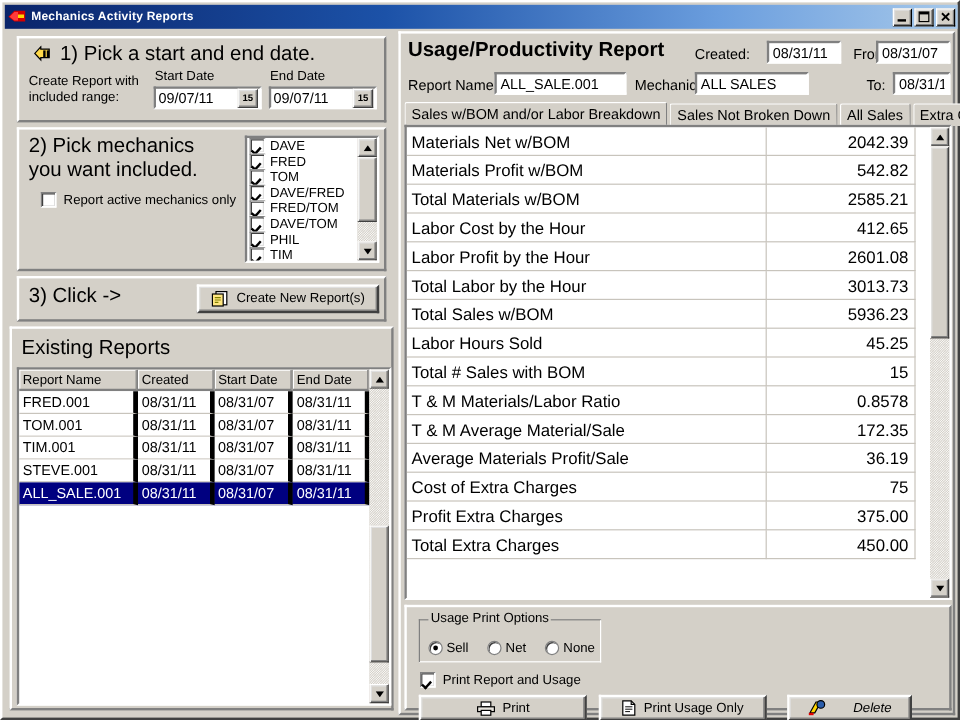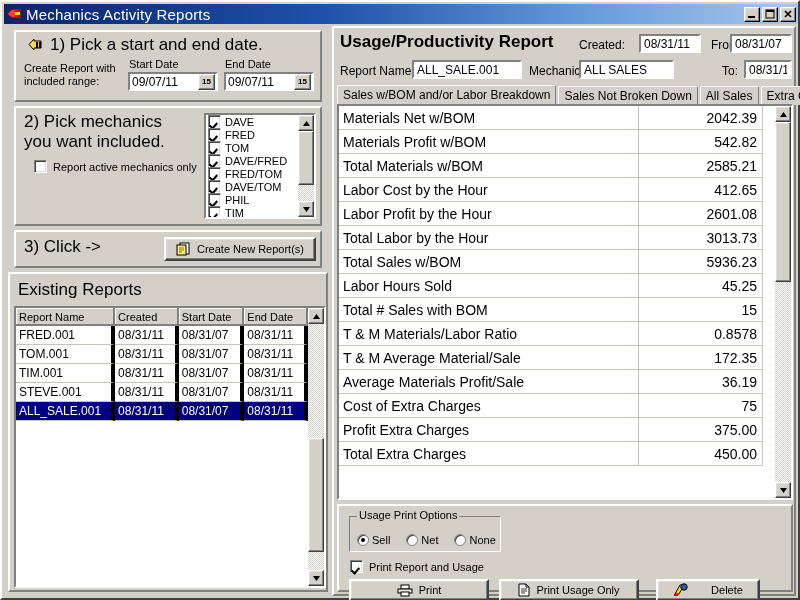--- a/index.html
+++ b/index.html
@@ -23,21 +23,21 @@
     position: absolute; left: 2px; top: 2px;
     width: 794px; height: 20px;
     background: linear-gradient(to right, #0a246a 0%, #1c52a8 40%, #6b9ede 75%, #a6c8ea 100%);
     display: flex; align-items: center;
   }
   #titlebar .tb-icon {
     width: 16px; height: 16px; margin-left: 2px; margin-right: 4px;
     position: relative; flex: 0 0 auto;
   }
   #titlebar .tb-title {
-    color: #ffffff; font-size: 15px; font-weight: normal;
+    color: #ffffff; font-size: 10px; font-weight: bold;
     letter-spacing: .2px; white-space: nowrap;
   }
   #titlebar .tb-buttons {
     margin-left: auto; margin-right: 2px; display: flex; gap: 2px;
   }
   .tb-btn {
     width: 16px; height: 15px;
     background: #d4d0c8;
     border: 1px solid; border-color: #ffffff #000000 #000000 #ffffff;
     box-shadow: inset -1px -1px 0 #808080, inset 1px 1px 0 #dfdfdf;
@@ -634,21 +634,21 @@
         <span>
           <svg class="icon-svg" width="16" height="13" viewBox="0 0 16 13">
             <rect x="4" y="1" width="8" height="4" fill="#fff" stroke="#000"></rect>
             <rect x="1" y="5" width="14" height="4" fill="#e6e3dc" stroke="#000"></rect>
             <rect x="4" y="8" width="8" height="4" fill="#fff" stroke="#000"></rect>
           </svg>
         </span>
         <span>Print</span>
       </div>
 
-      <div class="btn" style="position:absolute;left:317px;top:73px;width:104px;height:22px;gap:22px;">
+      <div class="btn" style="position:absolute;left:317px;top:73px;width:104px;height:22px;gap:22px;font-style:italic;">
         <span>
           <svg class="icon-svg" width="16" height="14" viewBox="0 0 16 14">
             <polygon points="2,11 7,2 11,2 6,11" fill="#ffd700" stroke="#000"></polygon>
             <circle cx="11" cy="4" r="3.2" fill="#2a5caa" stroke="#000"></circle>
             <rect x="1" y="11" width="4" height="2" fill="#e00000"></rect>
           </svg>
         </span>
         <span>Delete</span>
       </div>
     </div>

